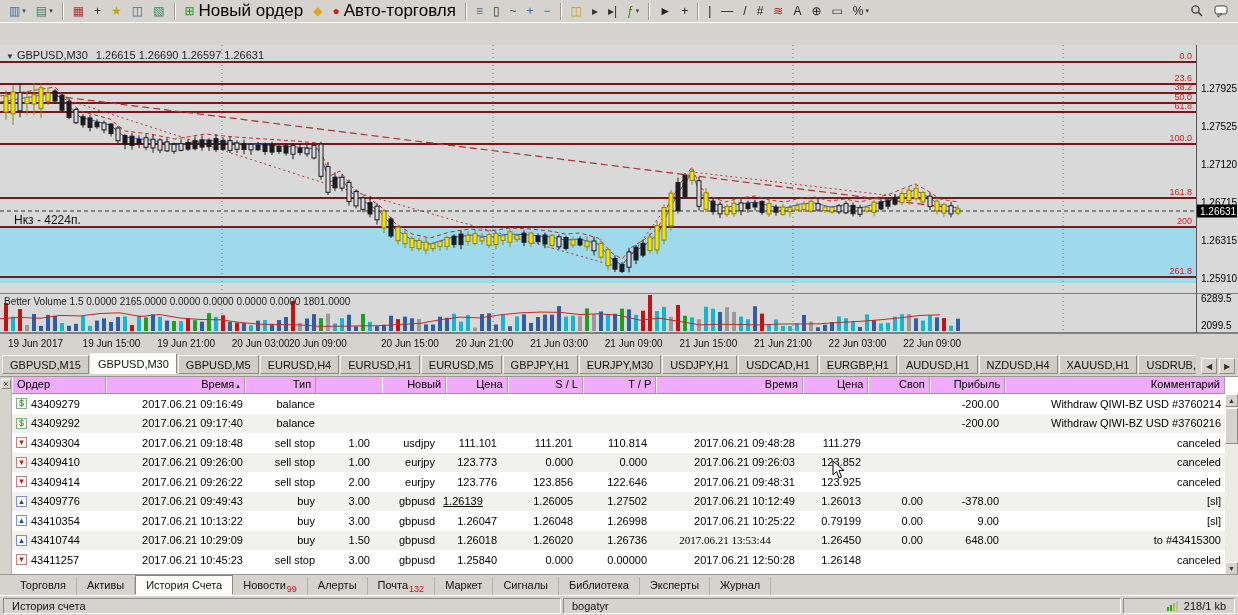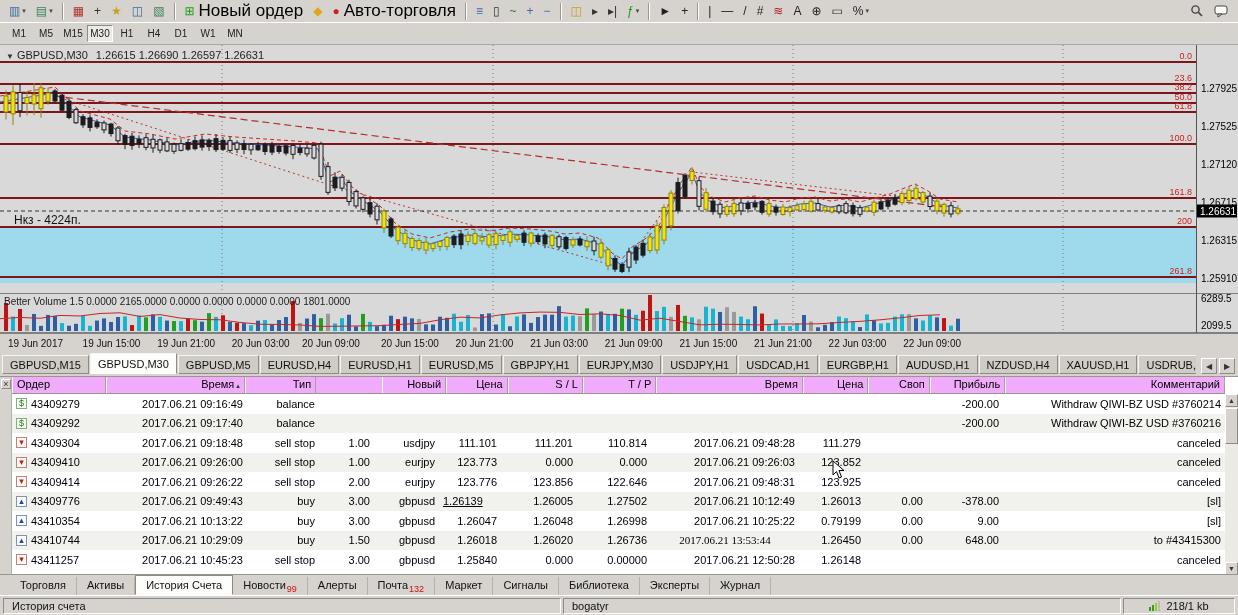--- a/index.html
+++ b/index.html
@@ -78,21 +78,21 @@
   .btab.active{background:#fdfdfb;border:1px solid #8e8b86;border-bottom-color:#fdfdfb;height:20px;line-height:19px}
   .badge{color:#cc1111;font-size:9px;vertical-align:sub;margin-left:1px}
 
   
   #statusbar{position:absolute;left:0;top:595px;width:1238px;height:20px;background:#d6d3ce;border-top:1px solid #fff;
     display:flex;align-items:center;padding:0 2px}
   .sb-panel{display:inline-flex;align-items:center;height:16px;margin:0 1px;padding:0 8px;font-size:11px;color:#111;
     border:1px solid;border-color:#8e8b86 #fff #fff #8e8b86;white-space:nowrap;overflow:hidden}
   .sb-left{width:558px}
   .sb-mid{width:558px}
-  .sb-right{flex:1;justify-content:center}
+  .sb-right{flex:1;justify-content:flex-end}
   .conn{display:inline-flex;align-items:flex-end;height:11px;margin-right:5px}
   .conn i{display:inline-block;width:2px;margin-right:1px;background:#2aa02a}
   .conn i:nth-child(1){height:4px}.conn i:nth-child(2){height:6px}
   .conn i:nth-child(3){height:8px;background:#a8c51a}.conn i:nth-child(4){height:10px;background:#bdbdb5}
 
   #mouse-cursor{position:absolute;left:832px;top:460px;width:14px;height:20px;pointer-events:none}
 </style>
 </head>
 <body>
 
@@ -211,31 +211,20 @@
       </span>
       <span class="tb-btn">
         <svg width="15" height="14" viewBox="0 0 15 14">
           <rect x="1" y="2" width="12" height="8" rx="2" fill="#fdfdfb" stroke="#444"></rect>
           <polygon points="4,10 4,13 8,10" fill="#fdfdfb" stroke="#444"></polygon>
         </svg>
       </span>
     </div>
   </div>
 
-  <div id="tfbar">
-      <span class="tf-btn">M1</span>
-      <span class="tf-btn">M5</span>
-      <span class="tf-btn">M15</span>
-      <span class="tf-btn active">M30</span>
-      <span class="tf-btn">H1</span>
-      <span class="tf-btn">H4</span>
-      <span class="tf-btn">D1</span>
-      <span class="tf-btn">W1</span>
-      <span class="tf-btn">MN</span>
-    </div>
 
   <div id="chart-area">
     <svg id="chart-svg" width="1238" height="288">
         <rect x="0" y="0" width="1238" height="288" fill="#d9d9d9"></rect>
         <rect x="0" y="183" width="1196" height="55" fill="#9ed9ec"></rect>
         <line x1="222" y1="0" x2="222" y2="287" stroke="#7a7a7a" stroke-dasharray="1 3"></line>
         <line x1="493" y1="0" x2="493" y2="287" stroke="#7a7a7a" stroke-dasharray="1 3"></line>
         <line x1="793" y1="0" x2="793" y2="287" stroke="#7a7a7a" stroke-dasharray="1 3"></line>
         <line x1="1063" y1="0" x2="1063" y2="287" stroke="#7a7a7a" stroke-dasharray="1 3"></line>
         <line x1="0" y1="17" x2="1196" y2="17" stroke="#7e1518" stroke-width="2"></line>
@@ -690,21 +679,21 @@
     <div id="chart-title">
       <span class="cp">▼</span><span class="sym">GBPUSD,M30</span><span>1.26615  1.26690  1.26597  1.26631</span>
     </div>
     <div id="chart-annotation">Нкз - 4224п.</div>
     <div id="volume-title">Better Volume 1.5 0.0000 2165.0000 0.0000 0.0000 0.0000 0.0000 1801.0000</div>
     <div id="time-axis">
         <span class="ta-lab" style="left: 8px;">19 Jun 2017</span>
         <span class="ta-lab" style="left: 82.6px;">19 Jun 15:00</span>
         <span class="ta-lab" style="left: 157.2px;">19 Jun 21:00</span>
         <span class="ta-lab" style="left: 231.8px;">20 Jun 03:00</span>
-        <span class="ta-lab" style="left: 302px;">20 Jun 09:00</span>
+        <span class="ta-lab" style="left: 289px;">20 Jun 09:00</span>
         <span class="ta-lab" style="left: 381px;">20 Jun 15:00</span>
         <span class="ta-lab" style="left: 455.6px;">20 Jun 21:00</span>
         <span class="ta-lab" style="left: 530.2px;">21 Jun 03:00</span>
         <span class="ta-lab" style="left: 604.8px;">21 Jun 09:00</span>
         <span class="ta-lab" style="left: 679.4px;">21 Jun 15:00</span>
         <span class="ta-lab" style="left: 754px;">21 Jun 21:00</span>
         <span class="ta-lab" style="left: 828.6px;">22 Jun 03:00</span>
         <span class="ta-lab" style="left: 903.2px;">22 Jun 09:00</span>
       </div>
   </div>

